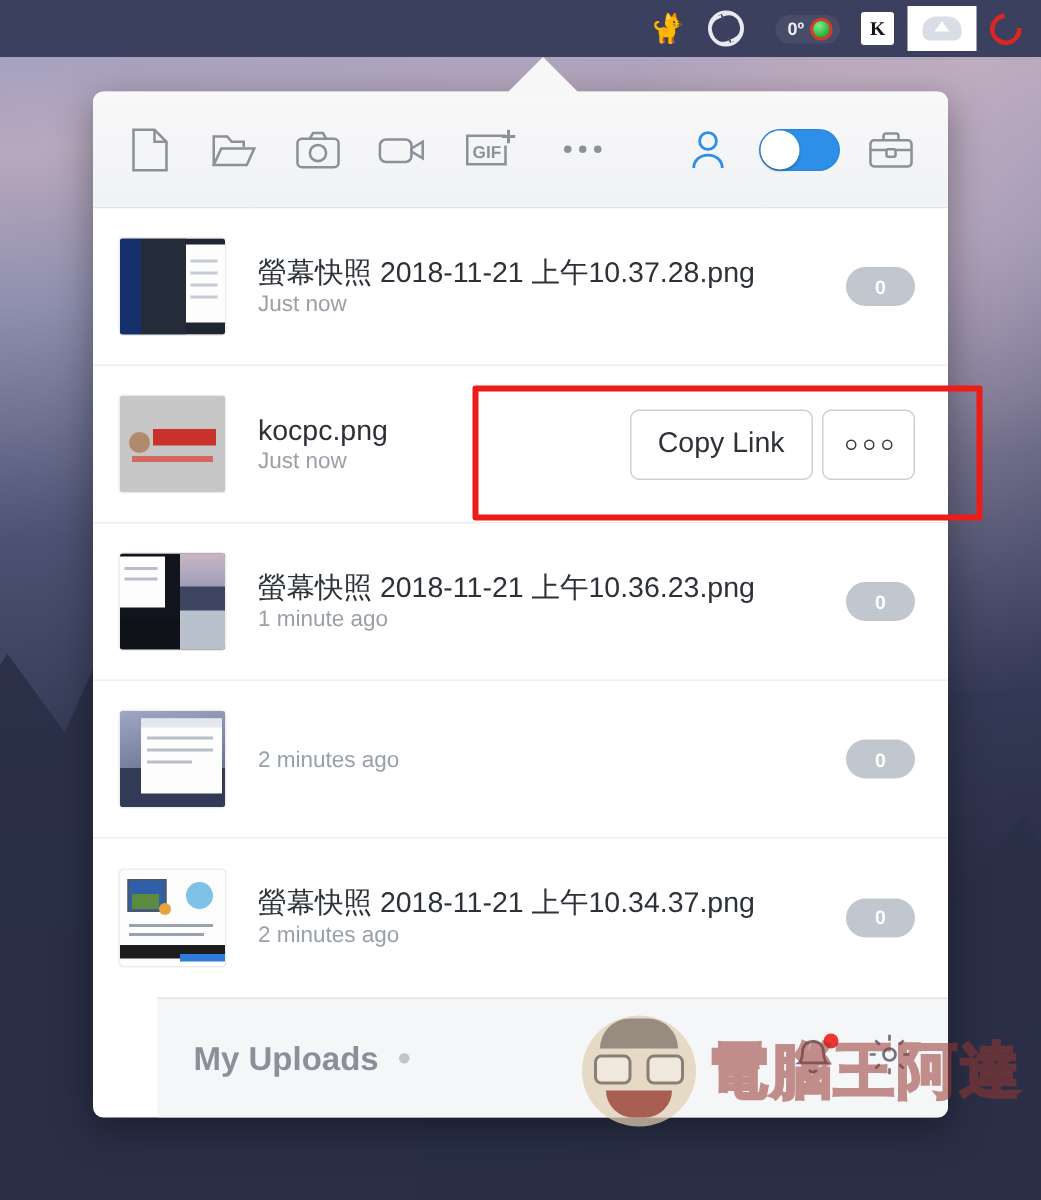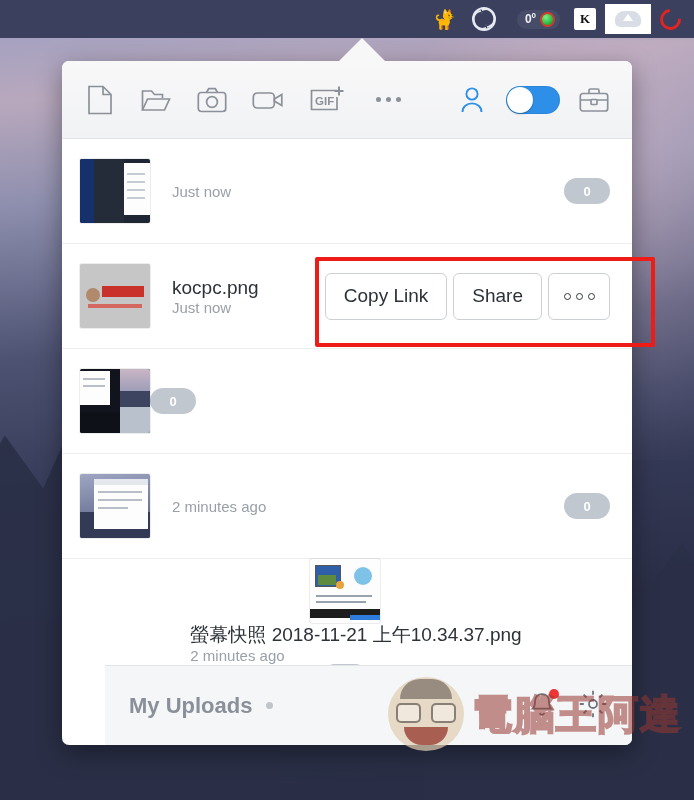--- a/index.html
+++ b/index.html
@@ -198,21 +198,21 @@
   
   #file-list { flex: 1 1 auto; overflow: hidden; background: #fff; }
   .file-row {
     height: 105px;
     display: flex;
     align-items: center;
     padding: 0 22px 0 18px;
     border-bottom: 1px solid #eceef1;
     position: relative;
   }
-  .file-row:last-child { border-bottom: none; flex-direction: column; }
+  .file-row:last-child { border-bottom: none; }
   .thumb {
     width: 70px; height: 64px;
     flex: none;
     border-radius: 2px;
     background: #c9ccd2;
     overflow: hidden;
     position: relative;
     box-shadow: 0 0 0 1px rgba(0,0,0,.07);
   }
   .file-meta { margin-left: 22px; min-width: 0; flex: 1 1 auto; }
@@ -484,59 +484,63 @@
           <span class="th-dark"></span>
           <span class="th-panel" style="left:0;top:0;width:14px;height:64px;background:#16306b;"></span>
           <span class="th-panel" style="left:14px;top:0;width:30px;height:64px;background:#242c3a;"></span>
           <span class="th-white" style="left:44px;top:4px;width:26px;height:52px;"></span>
           <span class="th-line" style="left:47px;top:14px;width:18px;background:#c5ccd6;"></span>
           <span class="th-line" style="left:47px;top:22px;width:18px;background:#c5ccd6;"></span>
           <span class="th-line" style="left:47px;top:30px;width:18px;background:#c5ccd6;"></span>
           <span class="th-line" style="left:47px;top:38px;width:18px;background:#c5ccd6;"></span>
         </div>
         <div class="file-meta">
+          <div class="file-name">螢幕快照 2018-11-21 上午10.37.28.png</div>
           <div class="file-time">Just now</div>
         </div>
         <div class="badge">0</div>
       </div>
 
       <div class="file-row">
         <div class="thumb">
           <span class="th-gray"></span>
           <span style="position:absolute;left:6px;top:24px;width:14px;height:14px;border-radius:50%;background:#b08a6a;"></span>
           <span style="position:absolute;left:22px;top:22px;width:42px;height:11px;background:#c8322a;"></span>
           <span style="position:absolute;left:8px;top:40px;width:54px;height:4px;background:#d4675f;"></span>
         </div>
         <div class="file-meta" style="flex:0 0 auto;max-width:150px;">
           <div class="file-name">kocpc.png</div>
           <div class="file-time">Just now</div>
         </div>
         <div class="row-actions" style="margin-left:auto;">
           <div class="act-btn">Copy Link</div>
-          <div class="act-btn">Share</div>
           <div class="act-btn icon-only">
             <span class="act-dots">
                 <i></i>
                 <i></i>
                 <i></i>
               </span>
           </div>
         </div>
       </div>
 
       <div class="file-row">
         <div class="thumb">
           <span class="th-dark" style="background:#11141c;"></span>
           <span class="th-white" style="left:0;top:2px;width:30px;height:34px;"></span>
           <span class="th-line" style="left:3px;top:9px;width:22px;"></span>
           <span class="th-line" style="left:3px;top:16px;width:22px;"></span>
           <span class="th-sky" style="left:40px;top:0;width:30px;height:30px;"></span>
           <span class="th-mtn" style="left:40px;top:22px;width:30px;height:18px;"></span>
           <span style="position:absolute;left:40px;top:38px;width:30px;height:26px;background:#b9c2cc;"></span>
           <span style="position:absolute;left:0;top:44px;width:40px;height:20px;background:#0e1118;"></span>
+        </div>
+        <div class="file-meta">
+          <div class="file-name">螢幕快照 2018-11-21 上午10.36.23.png</div>
+          <div class="file-time">1 minute ago</div>
         </div>
         <div class="badge">0</div>
       </div>
 
       <div class="file-row">
         <div class="thumb">
           <span class="th-sky" style="inset:0;background:linear-gradient(170deg,#9ea6c4,#4e5876);"></span>
           <span class="th-mtn" style="left:0;bottom:0;width:70px;height:26px;background:#323a55;"></span>
           <span class="th-white" style="left:14px;top:5px;width:54px;height:50px;"></span>
           <span style="position:absolute;left:14px;top:5px;width:54px;height:6px;background:#e4e7ec;"></span>

